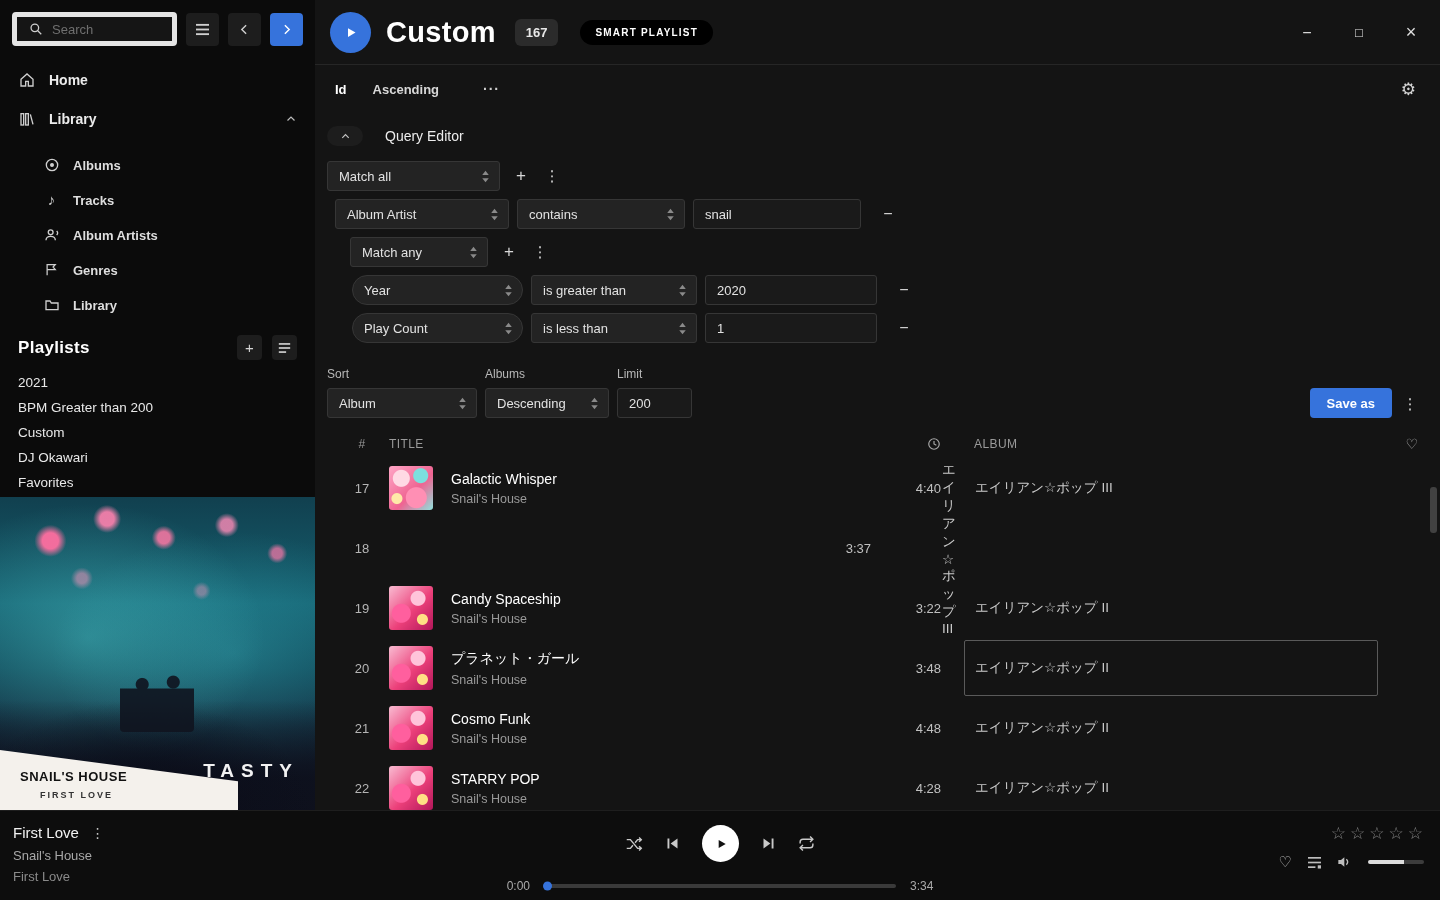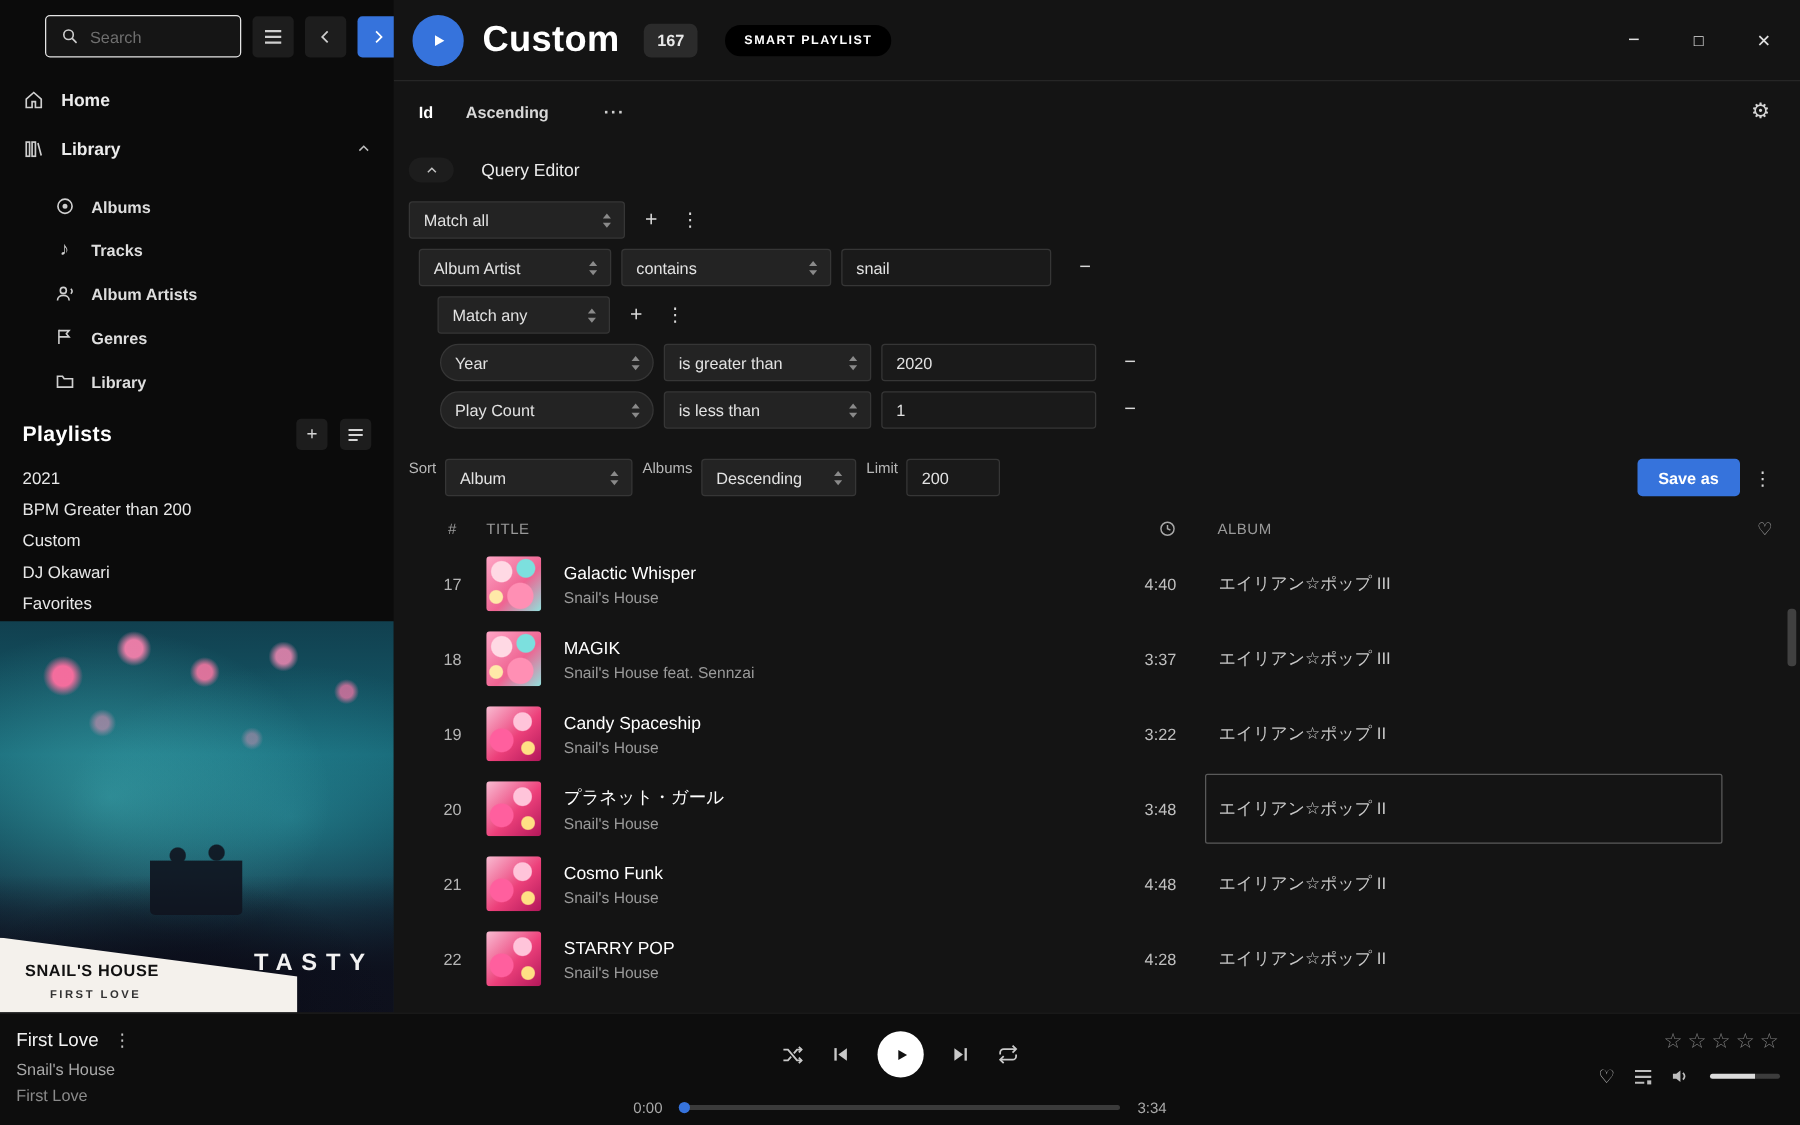--- a/index.html
+++ b/index.html
@@ -4,22 +4,22 @@
 <style>
   * { margin:0; padding:0; box-sizing:border-box; }
   html,body { width:1440px; height:900px; overflow:hidden; }
   body { background:#121212; color:#fff; font-family:"Liberation Sans","DejaVu Sans",sans-serif; }
 
   .app { display:flex; height:810px; }
 
   
   .sidebar { width:315px; background:#0b0b0b; display:flex; flex-direction:column; flex:none; }
   .search-row { display:flex; gap:9px; padding:12px 12px 14px 12px; align-items:center; }
-  .search-box { width:166px; height:34px; background:#151515; border:1px solid #e5e5e5; border-radius:4px;
-                display:flex; align-items:center; padding:0 10px; gap:8px; color:#6f6f6f;margin-left:24px; }
+  .search-box { width:166px; height:34px; background:#151515; border:5px solid #e5e5e5; border-radius:4px;
+                display:flex; align-items:center; padding:0 10px; gap:8px; color:#6f6f6f; }
   .search-box input { background:transparent; border:none; outline:none; color:#bbb; font-size:13px; width:110px;
                       font-family:inherit; }
   .search-box input::placeholder { color:#6f6f6f; }
   .icon-btn { width:33px; height:33px; background:#1d1d1d; border:none; border-radius:4px; color:#cfcfcf;
               display:flex; align-items:center; justify-content:center; cursor:pointer; flex:none; }
   .icon-btn.primary { background:#3673dc; color:#fff; }
 
   .nav-item { height:39px; display:flex; align-items:center; gap:14px; padding:0 18px; font-size:14px;
               font-weight:700; color:#ececec; cursor:pointer; }
   .nav-item .chev-end { margin-left:auto; color:#bdbdbd; }
@@ -91,28 +91,28 @@
                   display:flex; align-items:center; justify-content:center; cursor:pointer; }
   .qe-title { font-size:14px; color:#ececec; }
 
   .qe-row { display:flex; align-items:center; gap:8px; margin-top:8px; flex:none; }
   .ind-0 { margin-left:12px; } .ind-1 { margin-left:20px; } .ind-2 { margin-left:35px; } .ind-3 { margin-left:37px; }
   .select { height:30px; background:#232323; border:1px solid #363636; border-radius:3px; display:flex;
             align-items:center; justify-content:space-between; padding:0 9px 0 11px; font-size:13px; color:#e2e2e2; cursor:pointer; }
   .spin { color:#8a8a8a; flex:none; margin-left:8px; }
   .text-input { height:30px; background:#1a1a1a; border:1px solid #363636; border-radius:3px; color:#e2e2e2;
                 font-size:13px; padding:0 11px; font-family:inherit; outline:none; }
-  .w173{width:173px;} .w170{width:154px;} .w168{width:168px;} .w150a{width:138px;} .w171{width:171px;border-radius:15px;}
+  .w173{width:173px;} .w170{width:174px;} .w168{width:168px;} .w150a{width:138px;} .w171{width:171px;border-radius:15px;}
   .w166{width:166px;} .w172{width:172px;} .w150{width:150px;} .w124{width:124px;} .w75{width:75px;}
   .ghost-btn { background:transparent; border:none; color:#d8d8d8; font-size:17px; width:26px; height:28px; cursor:pointer; }
   .kebab { font-size:15px; width:20px; }
   .minus-btn { background:transparent; border:none; color:#d8d8d8; font-size:16px; width:26px; height:26px; cursor:pointer; margin-left:6px; }
 
   .sort-row { display:flex; align-items:flex-end; gap:8px; margin:24px 0 0 12px; padding-right:20px; flex:none; }
-  .sort-col { display:flex; flex-direction:row; gap:7px; }
+  .sort-col { display:flex; flex-direction:column; gap:7px; }
   .sort-label { font-size:12px; color:#b8b8b8; }
   .save-btn { margin-left:auto; height:30px; background:#3673dc; color:#fff; border:none; border-radius:4px;
               font-size:13px; font-weight:700; padding:0 17px; cursor:pointer; font-family:inherit; }
 
   
   .tracks { margin-top:12px; flex:1; overflow:hidden; }
   .tgrid { display:grid; grid-template-columns:54px 482px 70px 33px 1fr 56px; align-items:center; padding-left:20px; }
   .thead { height:28px; color:#9a9a9a; font-size:12px; letter-spacing:.4px; }
   .thead .h-index { text-align:center; }
   .thead .h-dur { display:flex; justify-content:flex-end; color:#a8a8a8; }
@@ -464,27 +464,20 @@
           </span>
         </span>
         <span class="t-dur">4:40</span>
         <span></span>
         <span class="t-album">エイリアン☆ポップ III</span>
         <span></span>
       </div>
 
       <div class="tgrid trow">
         <span class="t-index">18</span>
-        <span class="t-main">
-          <span class="thumb art-pop3"></span>
-          <span>
-            <div class="t-title">MAGIK</div>
-            <div class="t-artist">Snail's House feat. Sennzai</div>
-          </span>
-        </span>
         <span class="t-dur">3:37</span>
         <span></span>
         <span class="t-album">エイリアン☆ポップ III</span>
         <span></span>
       </div>
 
       <div class="tgrid trow">
         <span class="t-index">19</span>
         <span class="t-main">
           <span class="thumb art-pop2"></span>

